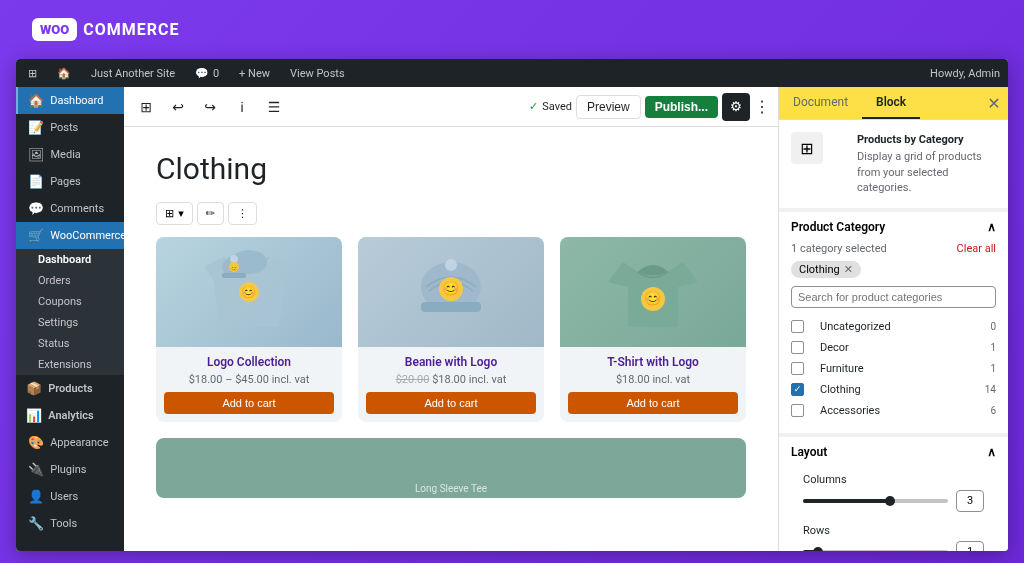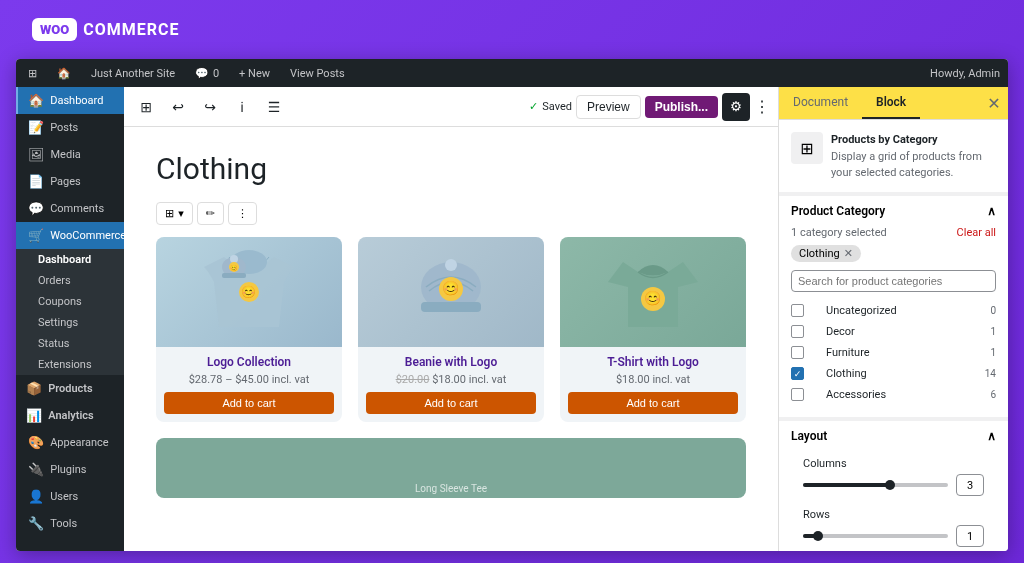--- a/index.html
+++ b/index.html
@@ -168,21 +168,21 @@
     .toolbar-spacer { flex: 1; }
     .saved-indicator {
       color: #1d2327;
       font-size: 11px;
       display: flex;
       align-items: center;
       gap: 4px;
     }
     .saved-checkmark { color: #00a32a; }
     .publish-btn {
-      background: #701a75;
+      background: #15803d;
       color: white;
       border: none;
       border-radius: 4px;
       padding: 4px 10px;
       font-size: 12px;
       cursor: pointer;
       font-weight: 600;
     }
     .settings-btn {
       width: 28px;
@@ -380,20 +380,21 @@
       display: flex;
       align-items: center;
       justify-content: center;
       font-size: 16px;
       flex-shrink: 0;
     }
     .block-description {
       font-size: 11px;
       color: #646970;
       line-height: 1.4;
+      margin-left: 26px;
     }
     .block-description strong {
       color: #1d2327;
       display: block;
       margin-bottom: 2px;
     }
 
     
     .section-header {
       display: flex;
@@ -435,21 +436,21 @@
       border: 1px solid #8c8f94;
       border-radius: 4px;
       padding: 4px 6px;
       font-size: 11px;
       margin-bottom: 8px;
       outline: none;
     }
     .category-list-item {
       display: flex;
       align-items: center;
-      gap: 22px;
+      gap: 16px;
       padding: 4px 0;
       font-size: 11px;
       color: #1d2327;
     }
     .category-list-item .count {
       margin-left: auto;
       color: #646970;
       font-size: 10px;
     }
     .checkbox {
@@ -660,21 +661,21 @@
                 <rect x="33" y="36" width="24" height="5" rx="2" fill="#8aacc0"></rect>
                 <circle cx="45" cy="22" r="4" fill="#c0d4e4"></circle>
 
                 <circle cx="45" cy="30" r="5" fill="#f5c842"></circle>
                 <text x="45" y="33" text-anchor="middle" font-size="6" fill="#333">😊</text>
               </svg>
             </div>
             <div class="product-info">
               <div class="product-name">Logo Collection</div>
               <div class="product-price">
-                <span>$28.78 – $45.00 incl. vat</span>
+                <span>$18.00 – $45.00 incl. vat</span>
               </div>
               <button class="add-to-cart-btn">Add to cart</button>
             </div>
           </div>
 
           <div class="product-card">
             <div class="product-image product-img-2">
               <svg width="120" height="110" viewBox="0 0 120 110">
 
                 <ellipse cx="60" cy="50" rx="30" ry="25" fill="#a0b8cc"></ellipse>

